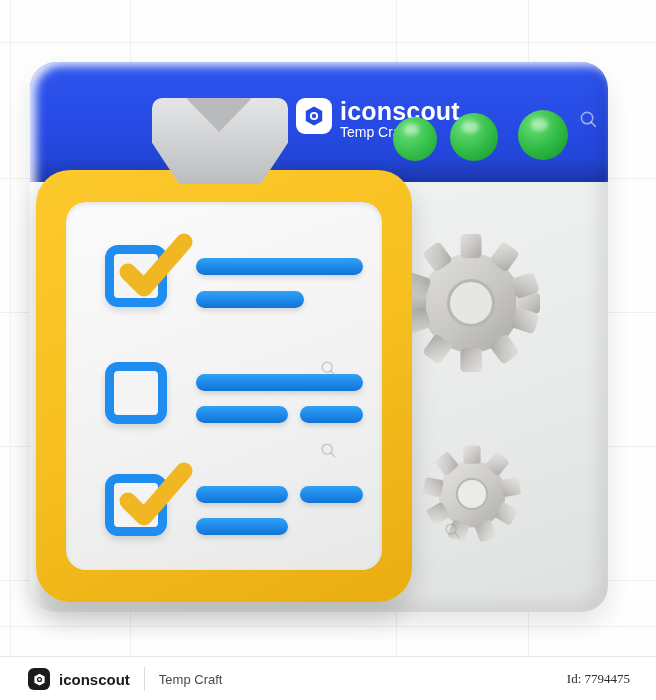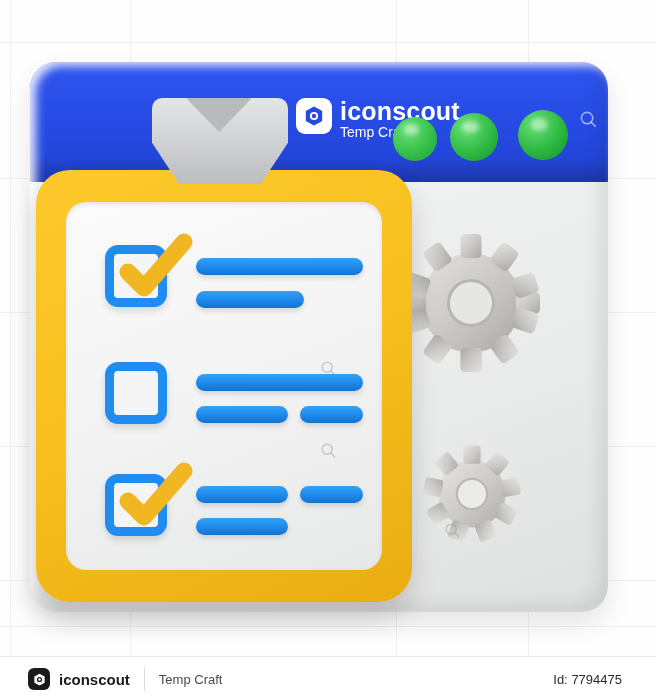--- a/index.html
+++ b/index.html
@@ -243,23 +243,24 @@
     height: 24px;
     background: #dcdcdc;
   }
   .footer-sub {
     margin-left: 14px;
     font-size: 13px;
     color: #4a4a4a;
   }
   .footer-id {
     margin-left: auto;
-    margin-right: 34px;
+    margin-right: 26px;
     font-size: 13px;
     color: #2b2b2b;
+    font-family: Liberation Serif, serif;
   }
 </style>
 </head>
 <body>
 
 <div class="stage">
 
   <div class="art">
 
     <div class="grid-v" style="left:10px;"></div>

